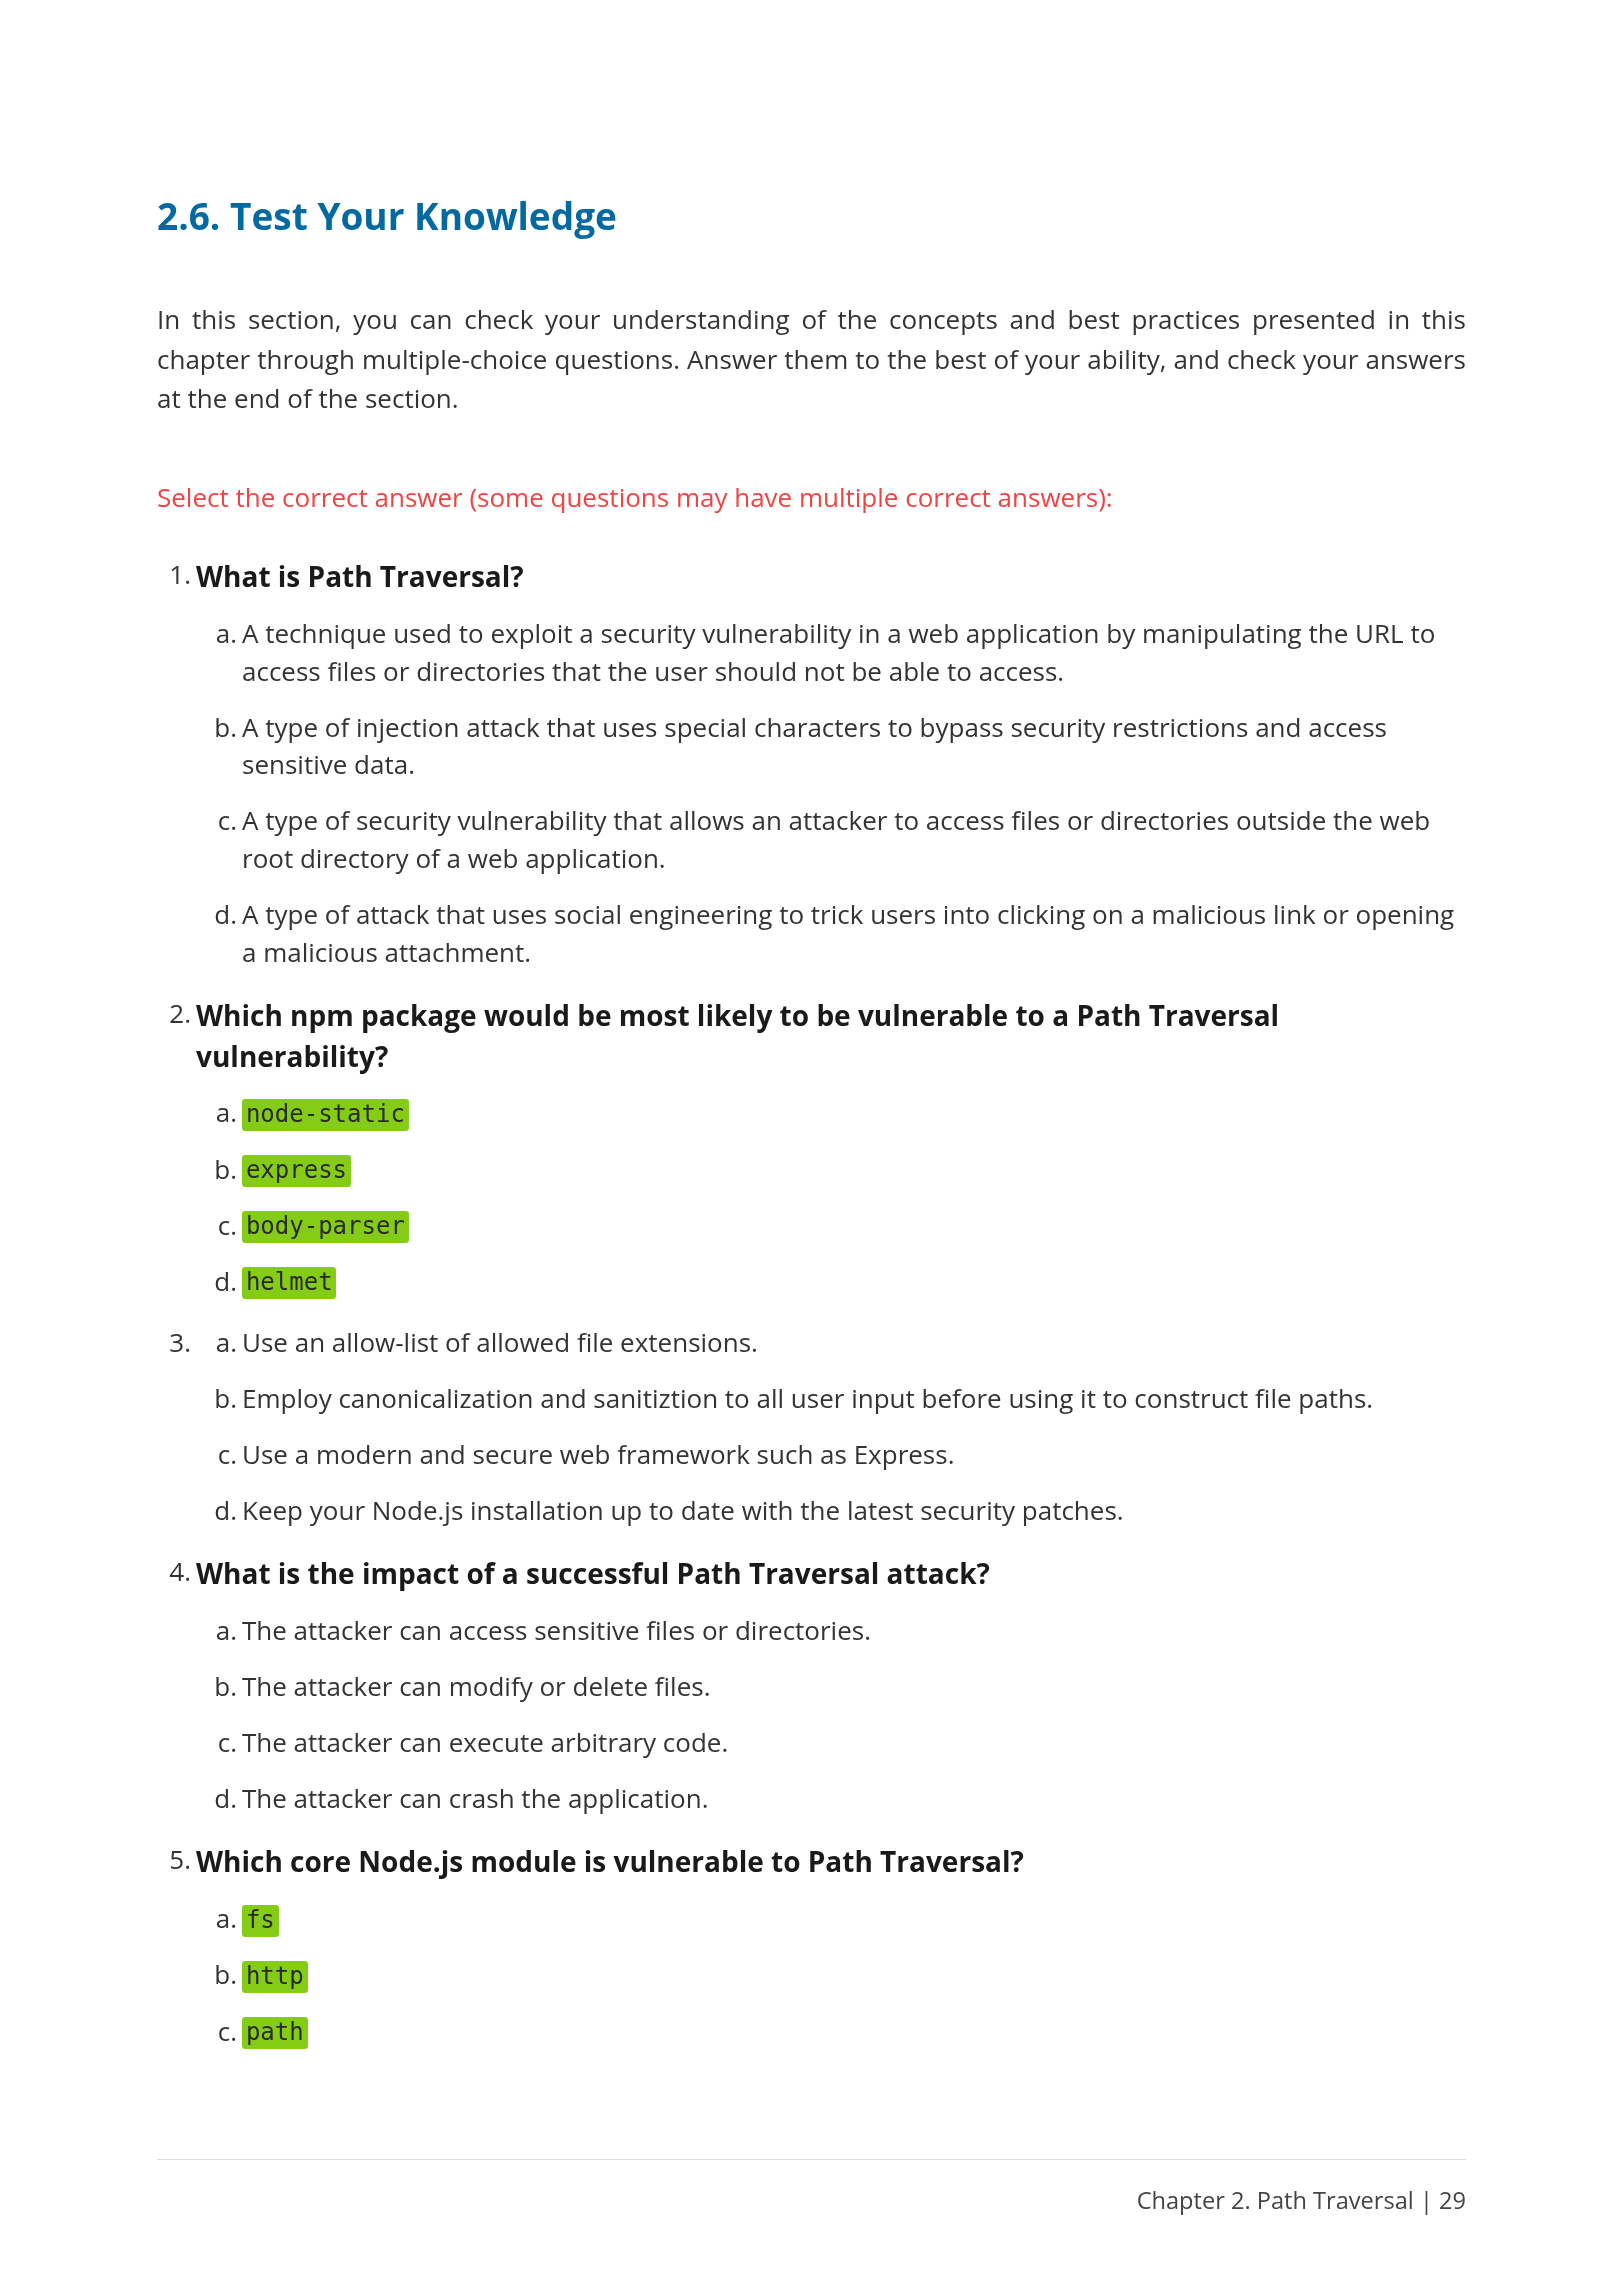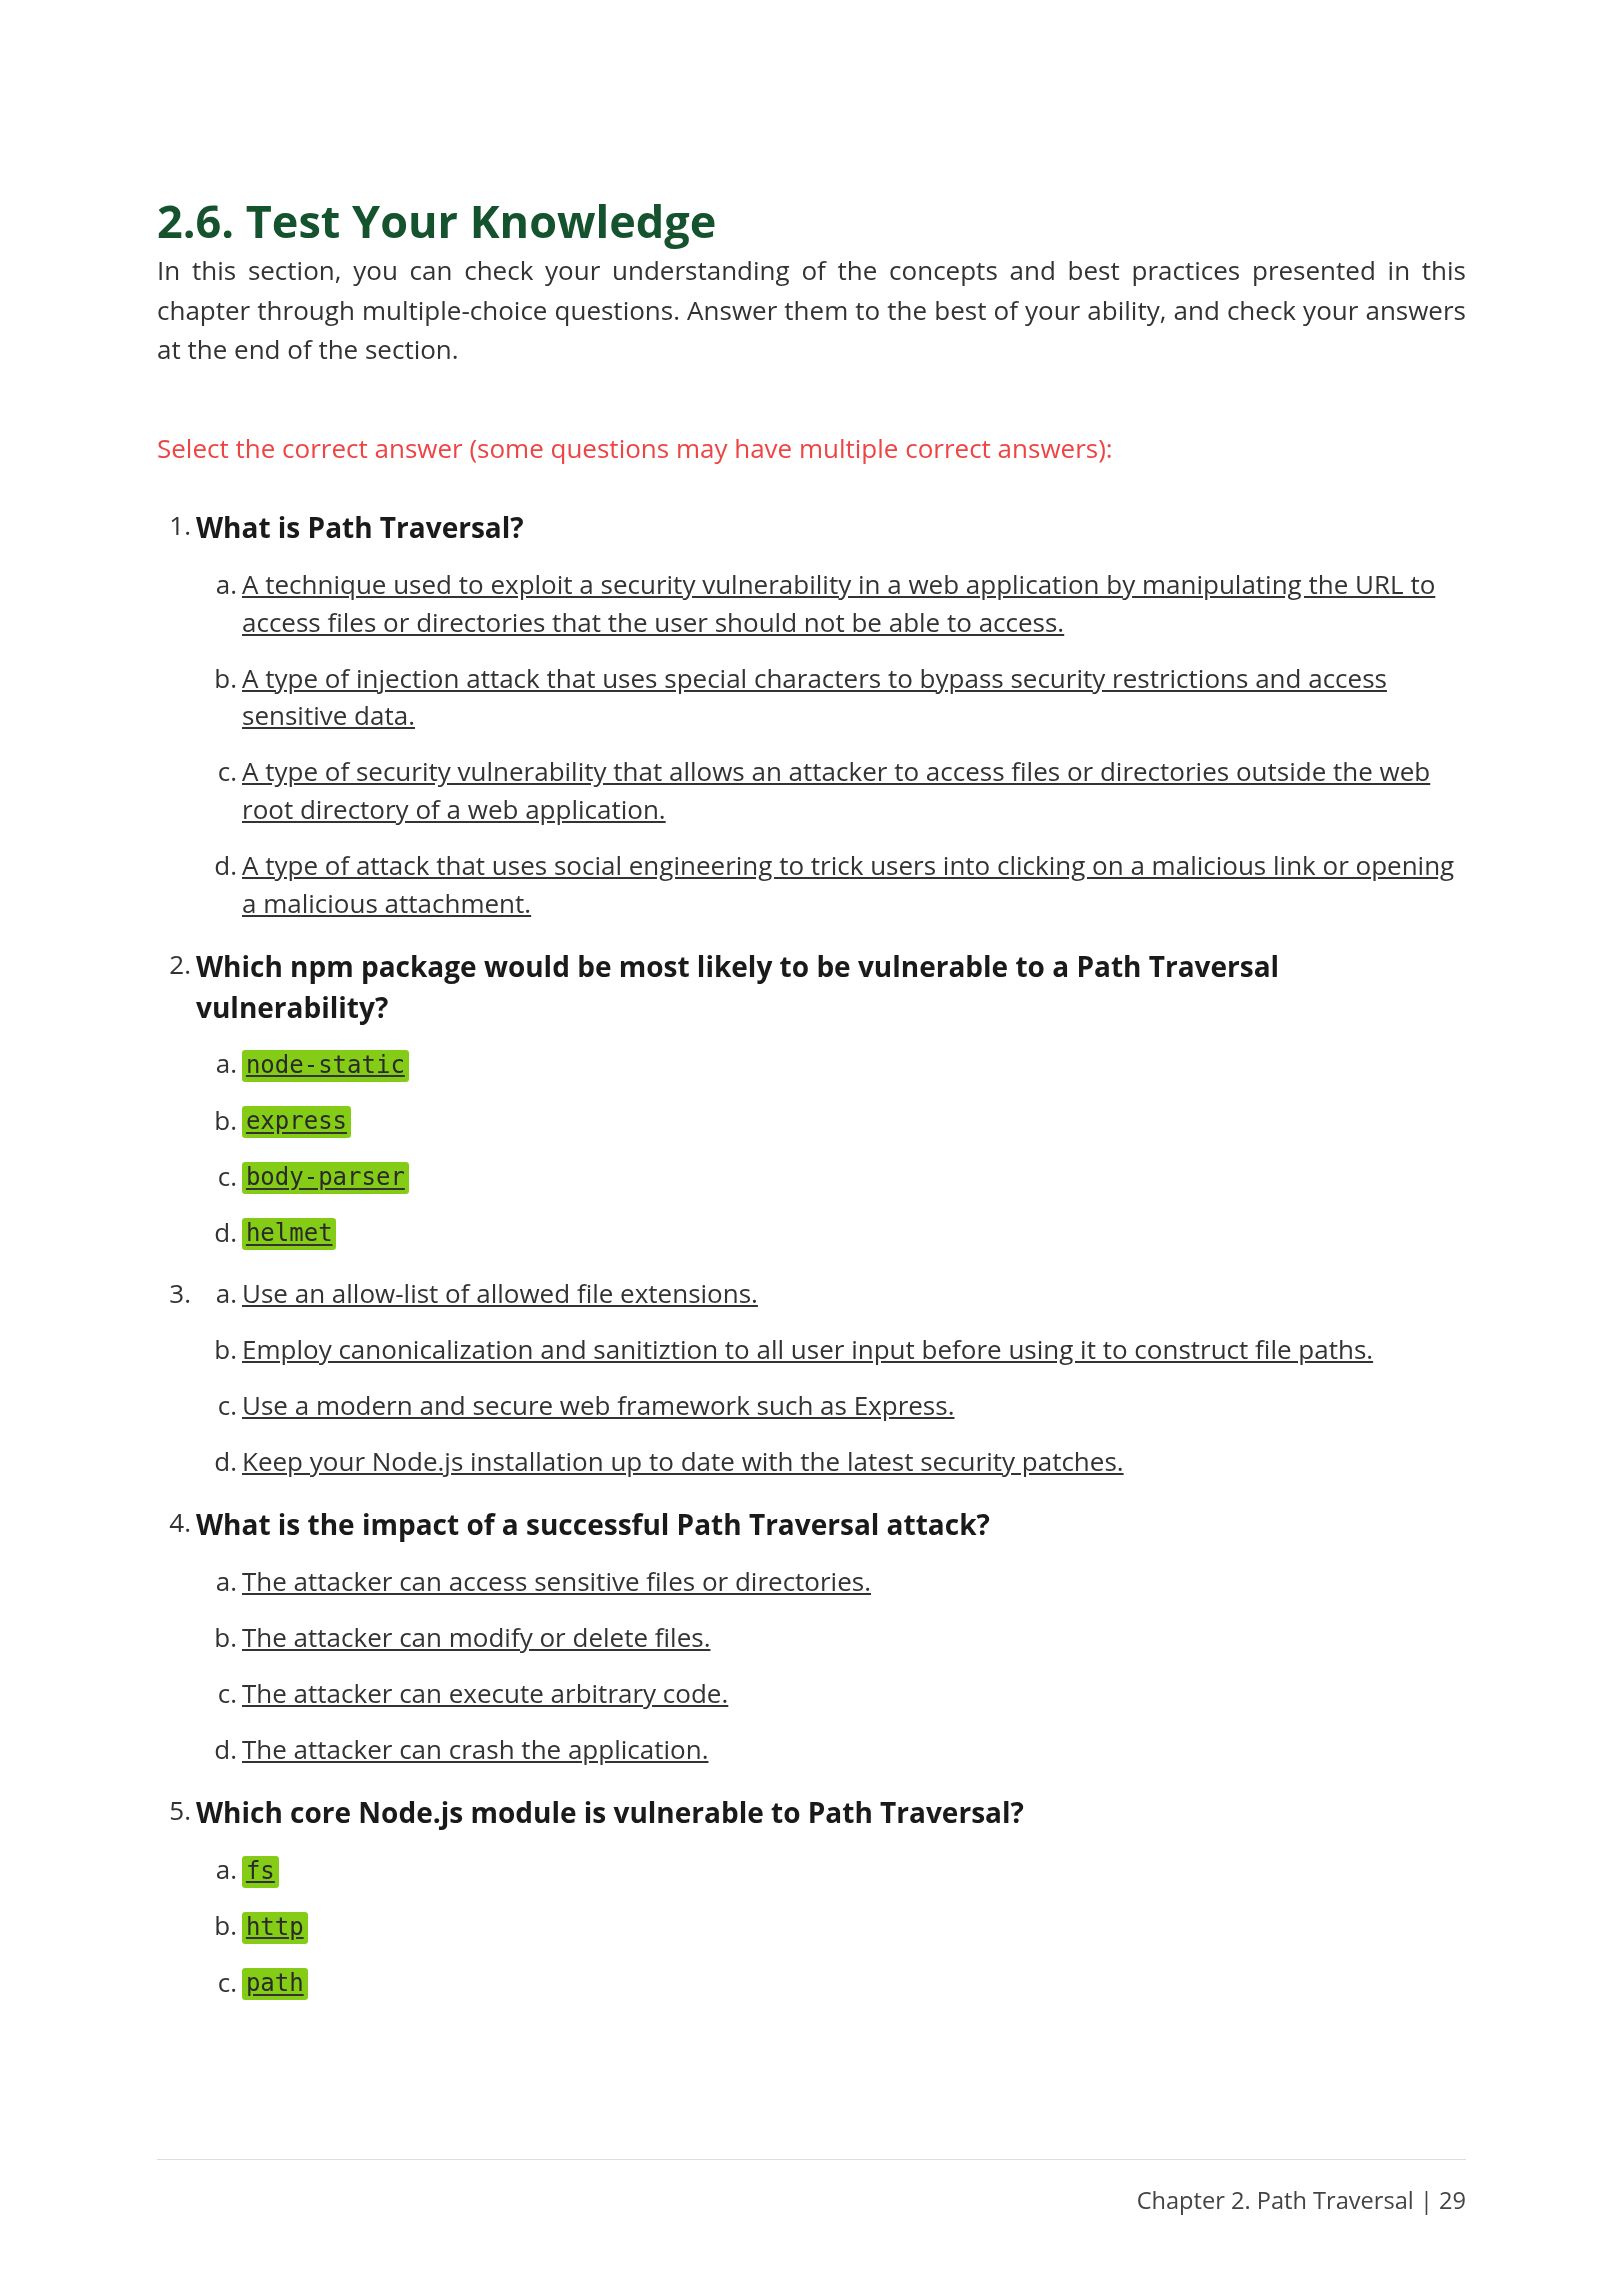--- a/index.html
+++ b/index.html
@@ -10,23 +10,24 @@
     font-family: 'Open Sans', 'Segoe UI', Arial, sans-serif;
     color: #313131;
   }
   .page {
     width: 1623px;
     height: 2295px;
     padding: 190px 157px 0 157px;
     position: relative;
   }
   .section-title {
-    font-size: 45px;
+    font-size: 37px;
     font-weight: 700;
-    color: #14532d;
+    color: #0369a1;
+    margin-bottom: 59px;
   }
   .intro {
     font-size: 26px;
     line-height: 1.52;
     text-align: justify;
     color: #333333;
     margin-bottom: 59px;
   }
   .instruction {
     font-size: 26px;
@@ -66,21 +67,20 @@
     counter-reset: anum;
     padding-left: 46px;
   }
   ol.answers > li {
     counter-increment: anum;
     position: relative;
     font-size: 26px;
     line-height: 1.45;
     color: #333333;
     margin-bottom: 18.3px;
-    text-decoration: underline;
   }
   ol.answers > li::before {
     content: counter(anum, lower-alpha) ".";
     position: absolute;
     left: -36px;
     top: 0;
     width: 31px;
     text-align: right;
     font-size: 26px;
     color: #333333;

